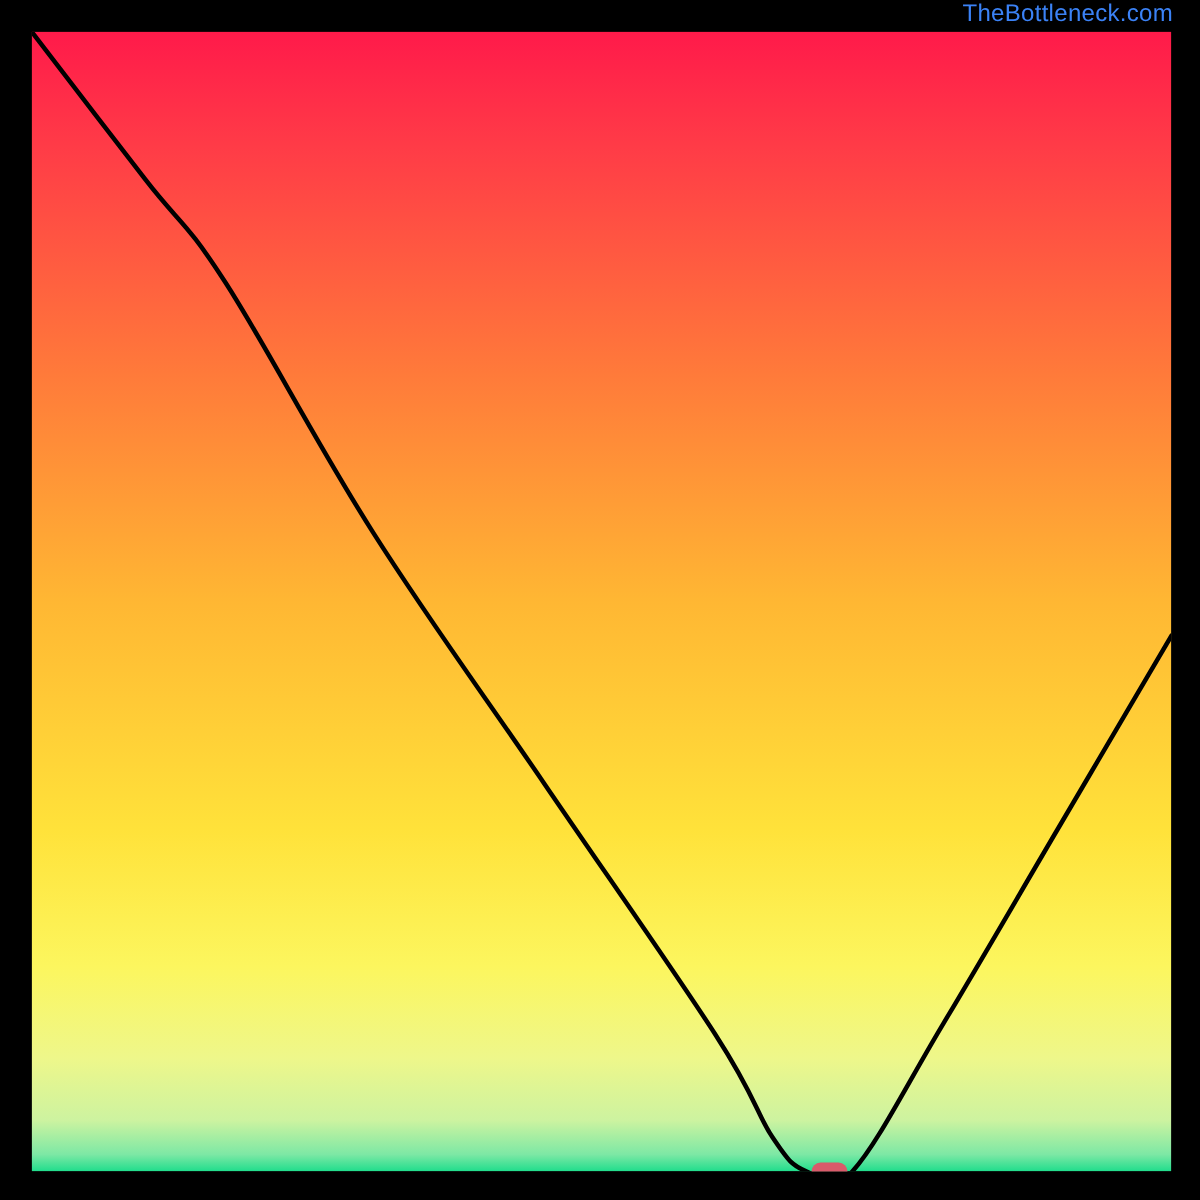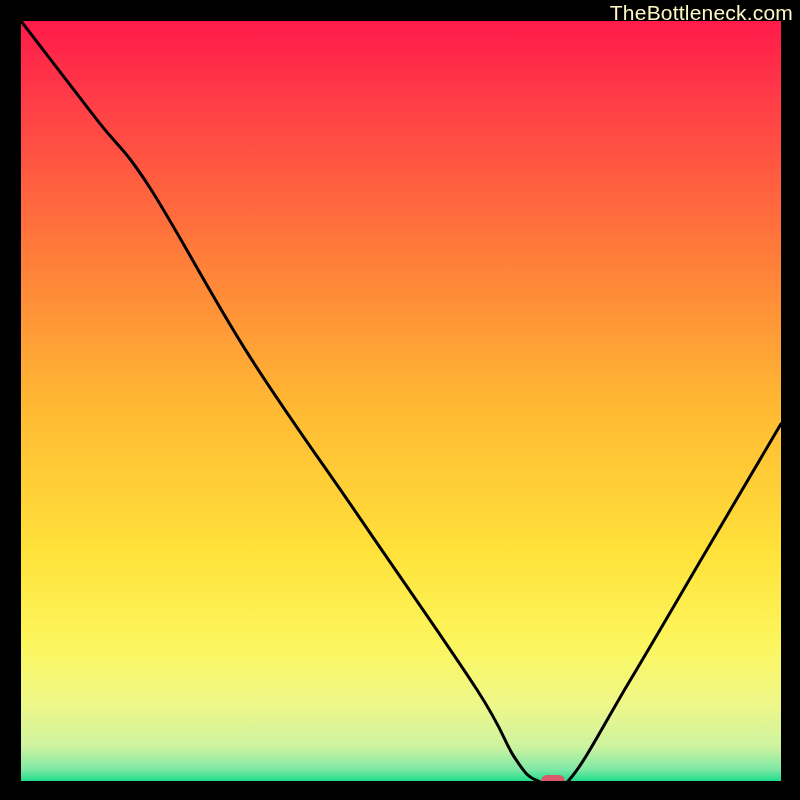--- a/index.html
+++ b/index.html
@@ -41,23 +41,23 @@
     height: 760px;
   }
   .marker {
     position: absolute;
     background: #d95a6a;
     border-radius: 6px;
   }
   .attribution {
     position: absolute;
     top: 1px;
-    right: 7px;
-    color: #fef9c3;
-    font-size: 21px;
+    right: 18px;
+    color: #3b82f6;
+    font-size: 16px;
     font-weight: 500;
     letter-spacing: 0.2px;
   }
 </style>
 </head>
 <body>
 
 <div class="frame">
   <div class="attribution">TheBottleneck.com</div>
   <div class="plot-area">

